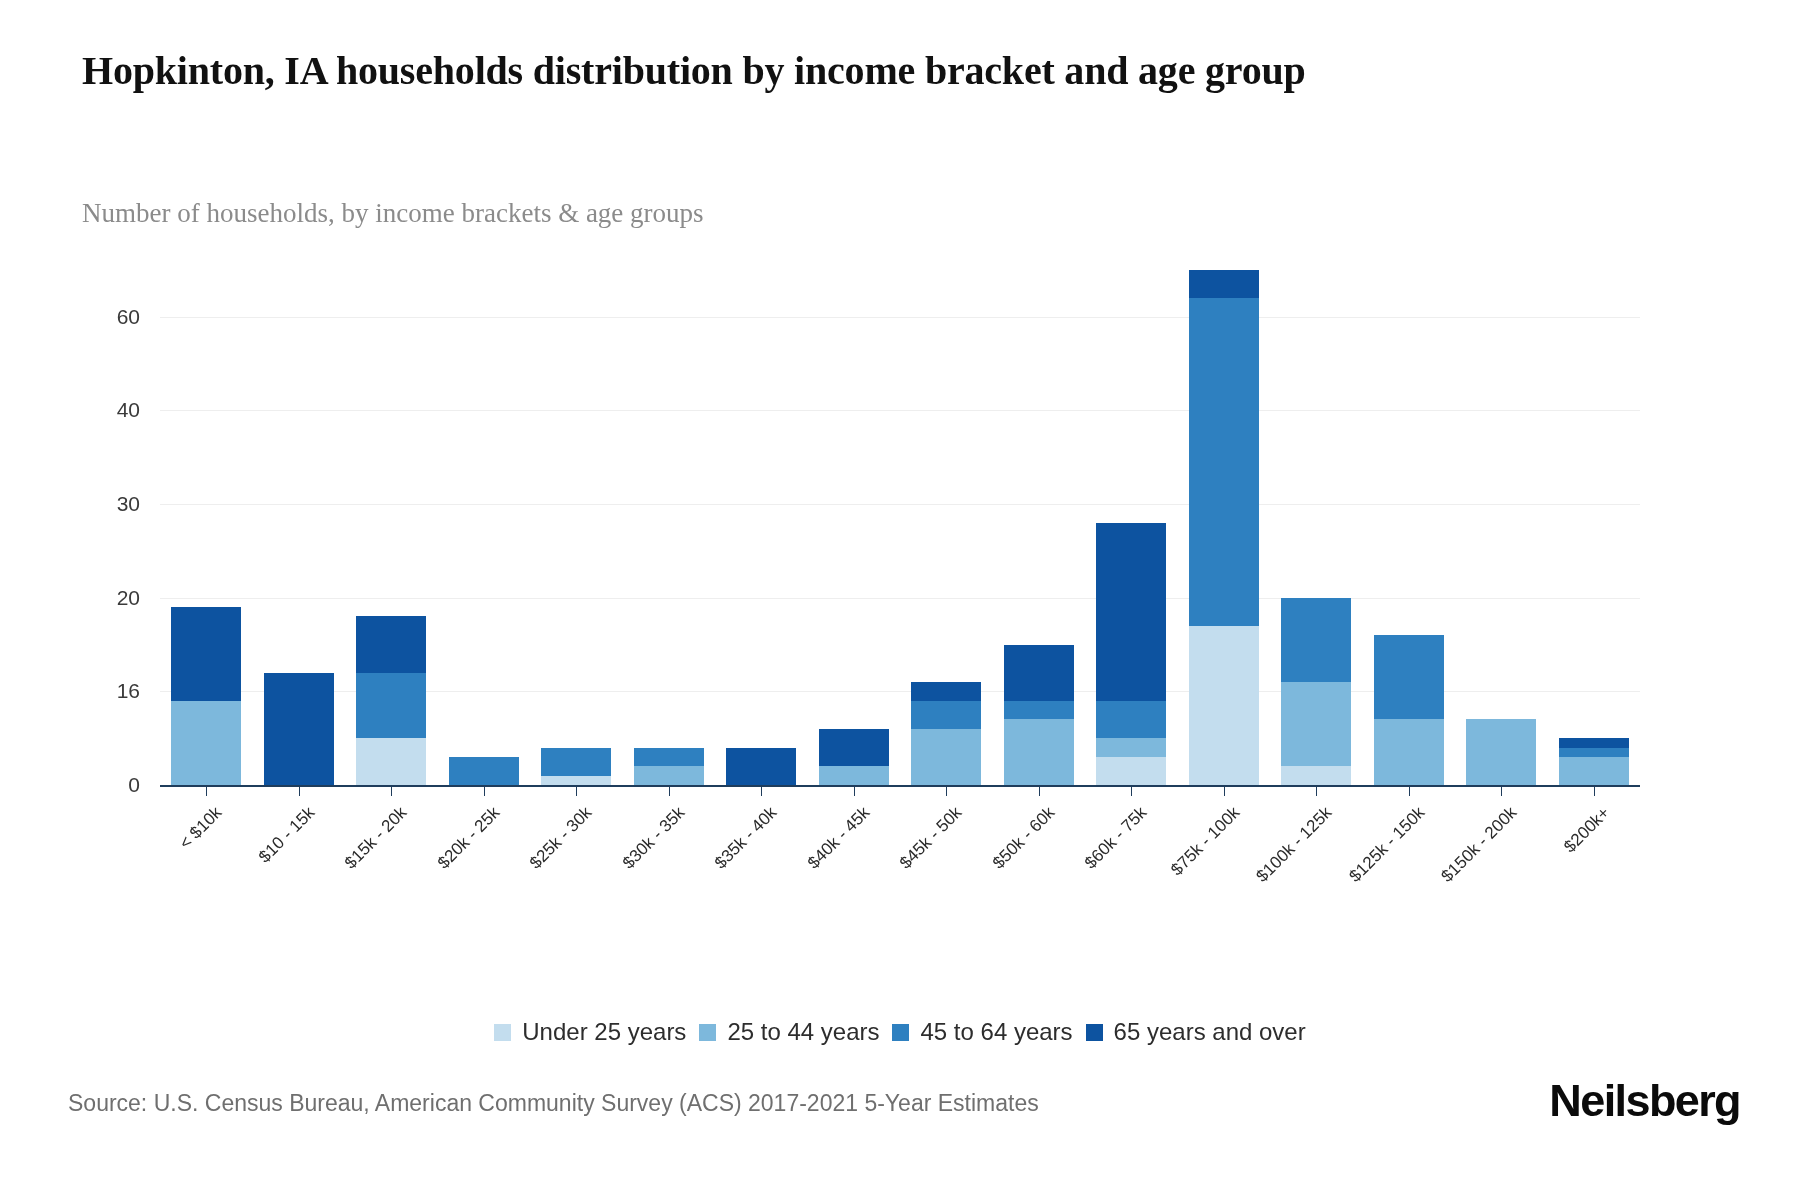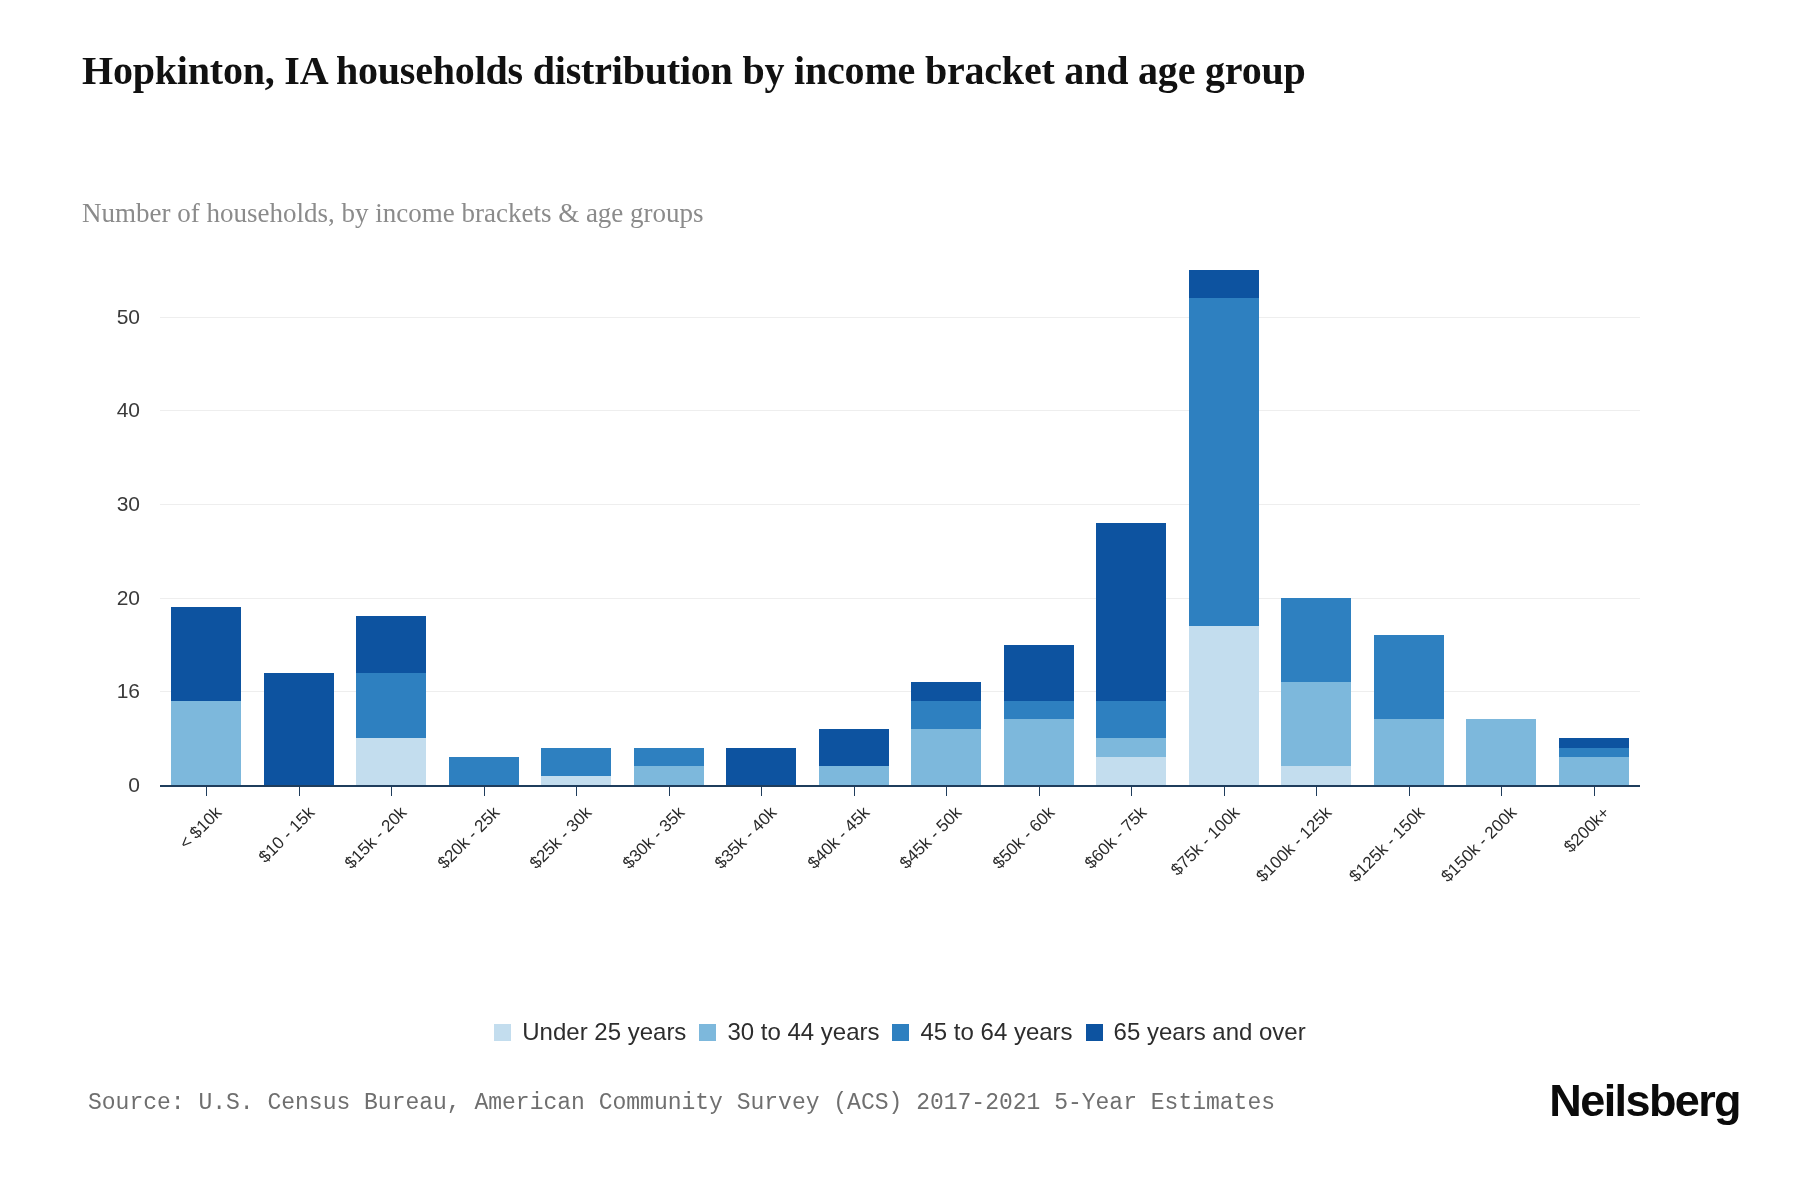--- a/index.html
+++ b/index.html
@@ -105,24 +105,23 @@
     display:flex; justify-content:center; align-items:flex-start;
     gap:13px;
   }
   .legend-item { display:flex; align-items:center; gap:11px; }
   .legend-swatch { width:17px; height:17px; }
   .legend-label { font-size:24px; color:#2d2d2d; }
 
   
   #source-note {
     position:absolute;
-    left:88px; top:1090px;
+    left:68px; top:1090px;
     font-size:23px;
     color:#6f6f6f;
-    font-family:Liberation Mono, monospace;
   }
   #brand-logo {
     position:absolute;
     right:60px; top:1075px;
     font-size:45px;
     font-weight:700;
     letter-spacing:-1.6px;
     color:#0b0b0b;
     font-family:Liberation Sans, sans-serif;
   }
@@ -132,21 +131,21 @@
 
 <div id="chart-title">Hopkinton, IA households distribution by income bracket and age group</div>
 <div id="chart-subtitle">Number of households, by income brackets &amp; age groups</div>
 
 <div id="y-axis-labels">
     <div class="ytick-label" style="top: 515px;">0</div>
     <div class="ytick-label" style="top: 421.364px;">16</div>
     <div class="ytick-label" style="top: 327.727px;">20</div>
     <div class="ytick-label" style="top: 234.091px; text-align: right;">30</div>
     <div class="ytick-label" style="top: 140.455px;">40</div>
-    <div class="ytick-label" style="top: 46.8182px;">50</div>
+    <div class="ytick-label" style="top: 46.8182px;">60</div>
   </div>
 
 <div id="plot-area">
   <div id="gridlines">
       <div class="gridline" style="top: 515px; background: transparent;"></div>
       <div class="gridline" style="top: 421.364px;"></div>
       <div class="gridline" style="top: 327.727px;"></div>
       <div class="gridline" style="top: 234.091px;"></div>
       <div class="gridline" style="top: 140.455px;"></div>
       <div class="gridline" style="top: 46.8182px;"></div>
@@ -261,21 +260,21 @@
     <div class="xlabel" style="left: 1439.75px;">$200k+</div>
   </div>
 
 <div id="legend">
     <div class="legend-item">
       <span class="legend-swatch" style="background: rgb(195, 221, 238);"></span>
       <span class="legend-label">Under 25 years</span>
     </div>
     <div class="legend-item">
       <span class="legend-swatch" style="background: rgb(125, 184, 220);"></span>
-      <span class="legend-label">30 to 44 years</span>
+      <span class="legend-label">25 to 44 years</span>
     </div>
     <div class="legend-item">
       <span class="legend-swatch" style="background: rgb(46, 128, 192);"></span>
       <span class="legend-label">45 to 64 years</span>
     </div>
     <div class="legend-item">
       <span class="legend-swatch" style="background: rgb(13, 83, 160);"></span>
       <span class="legend-label">65 years and over</span>
     </div>
   </div>

